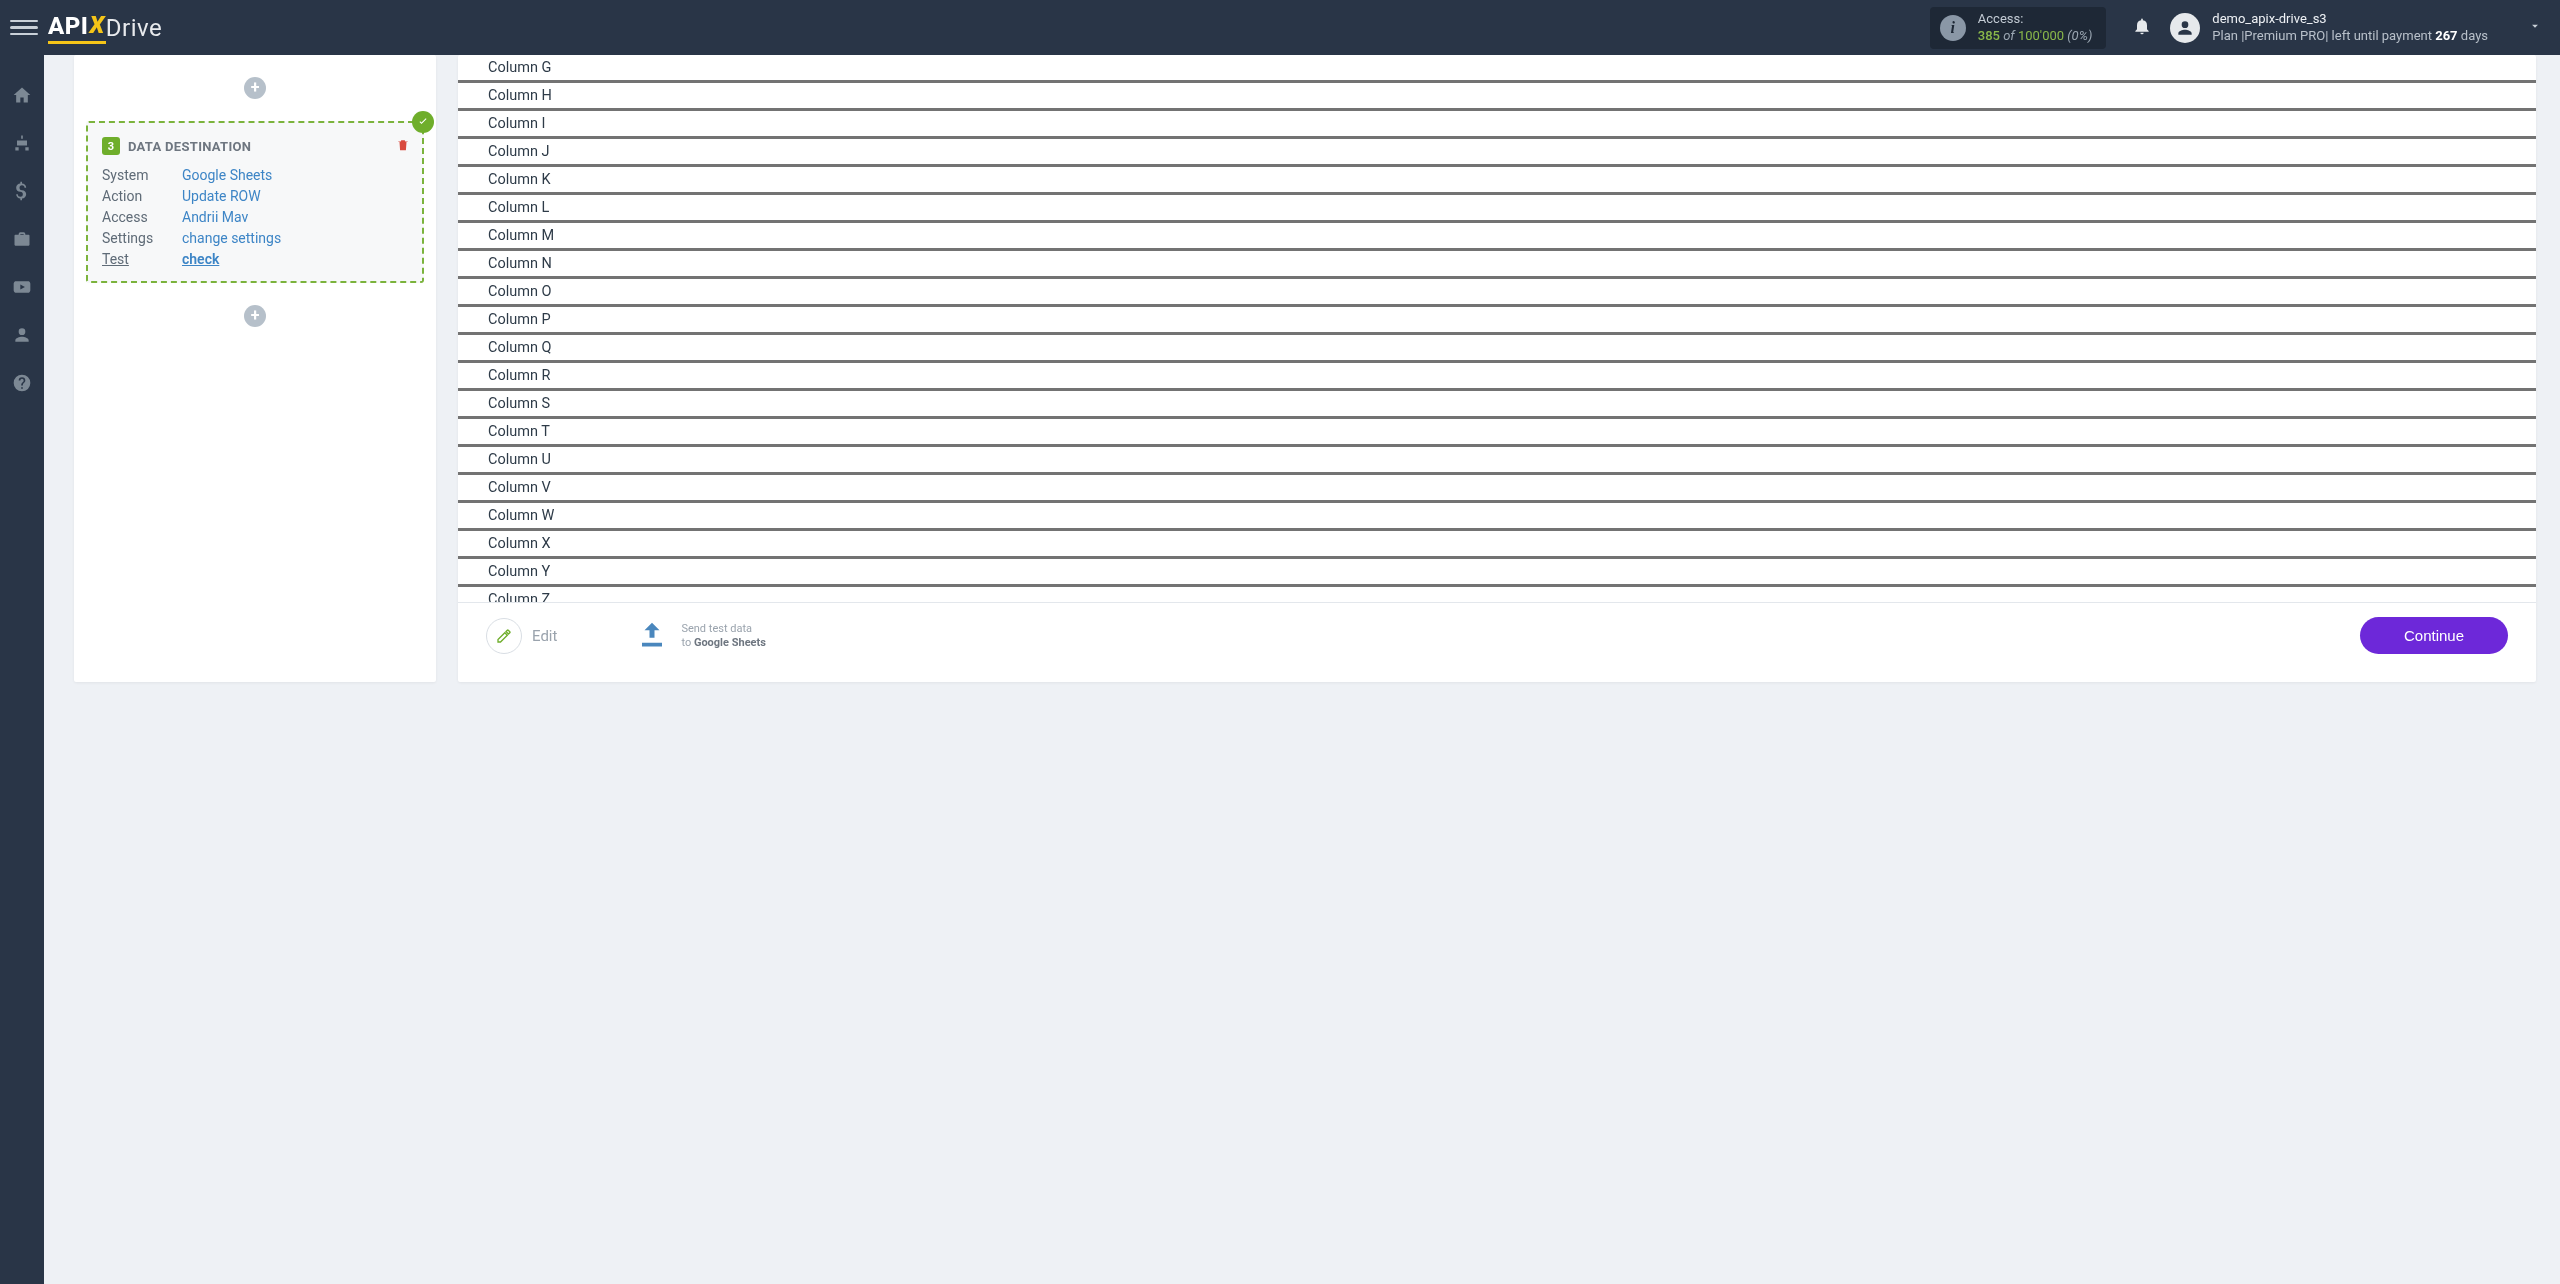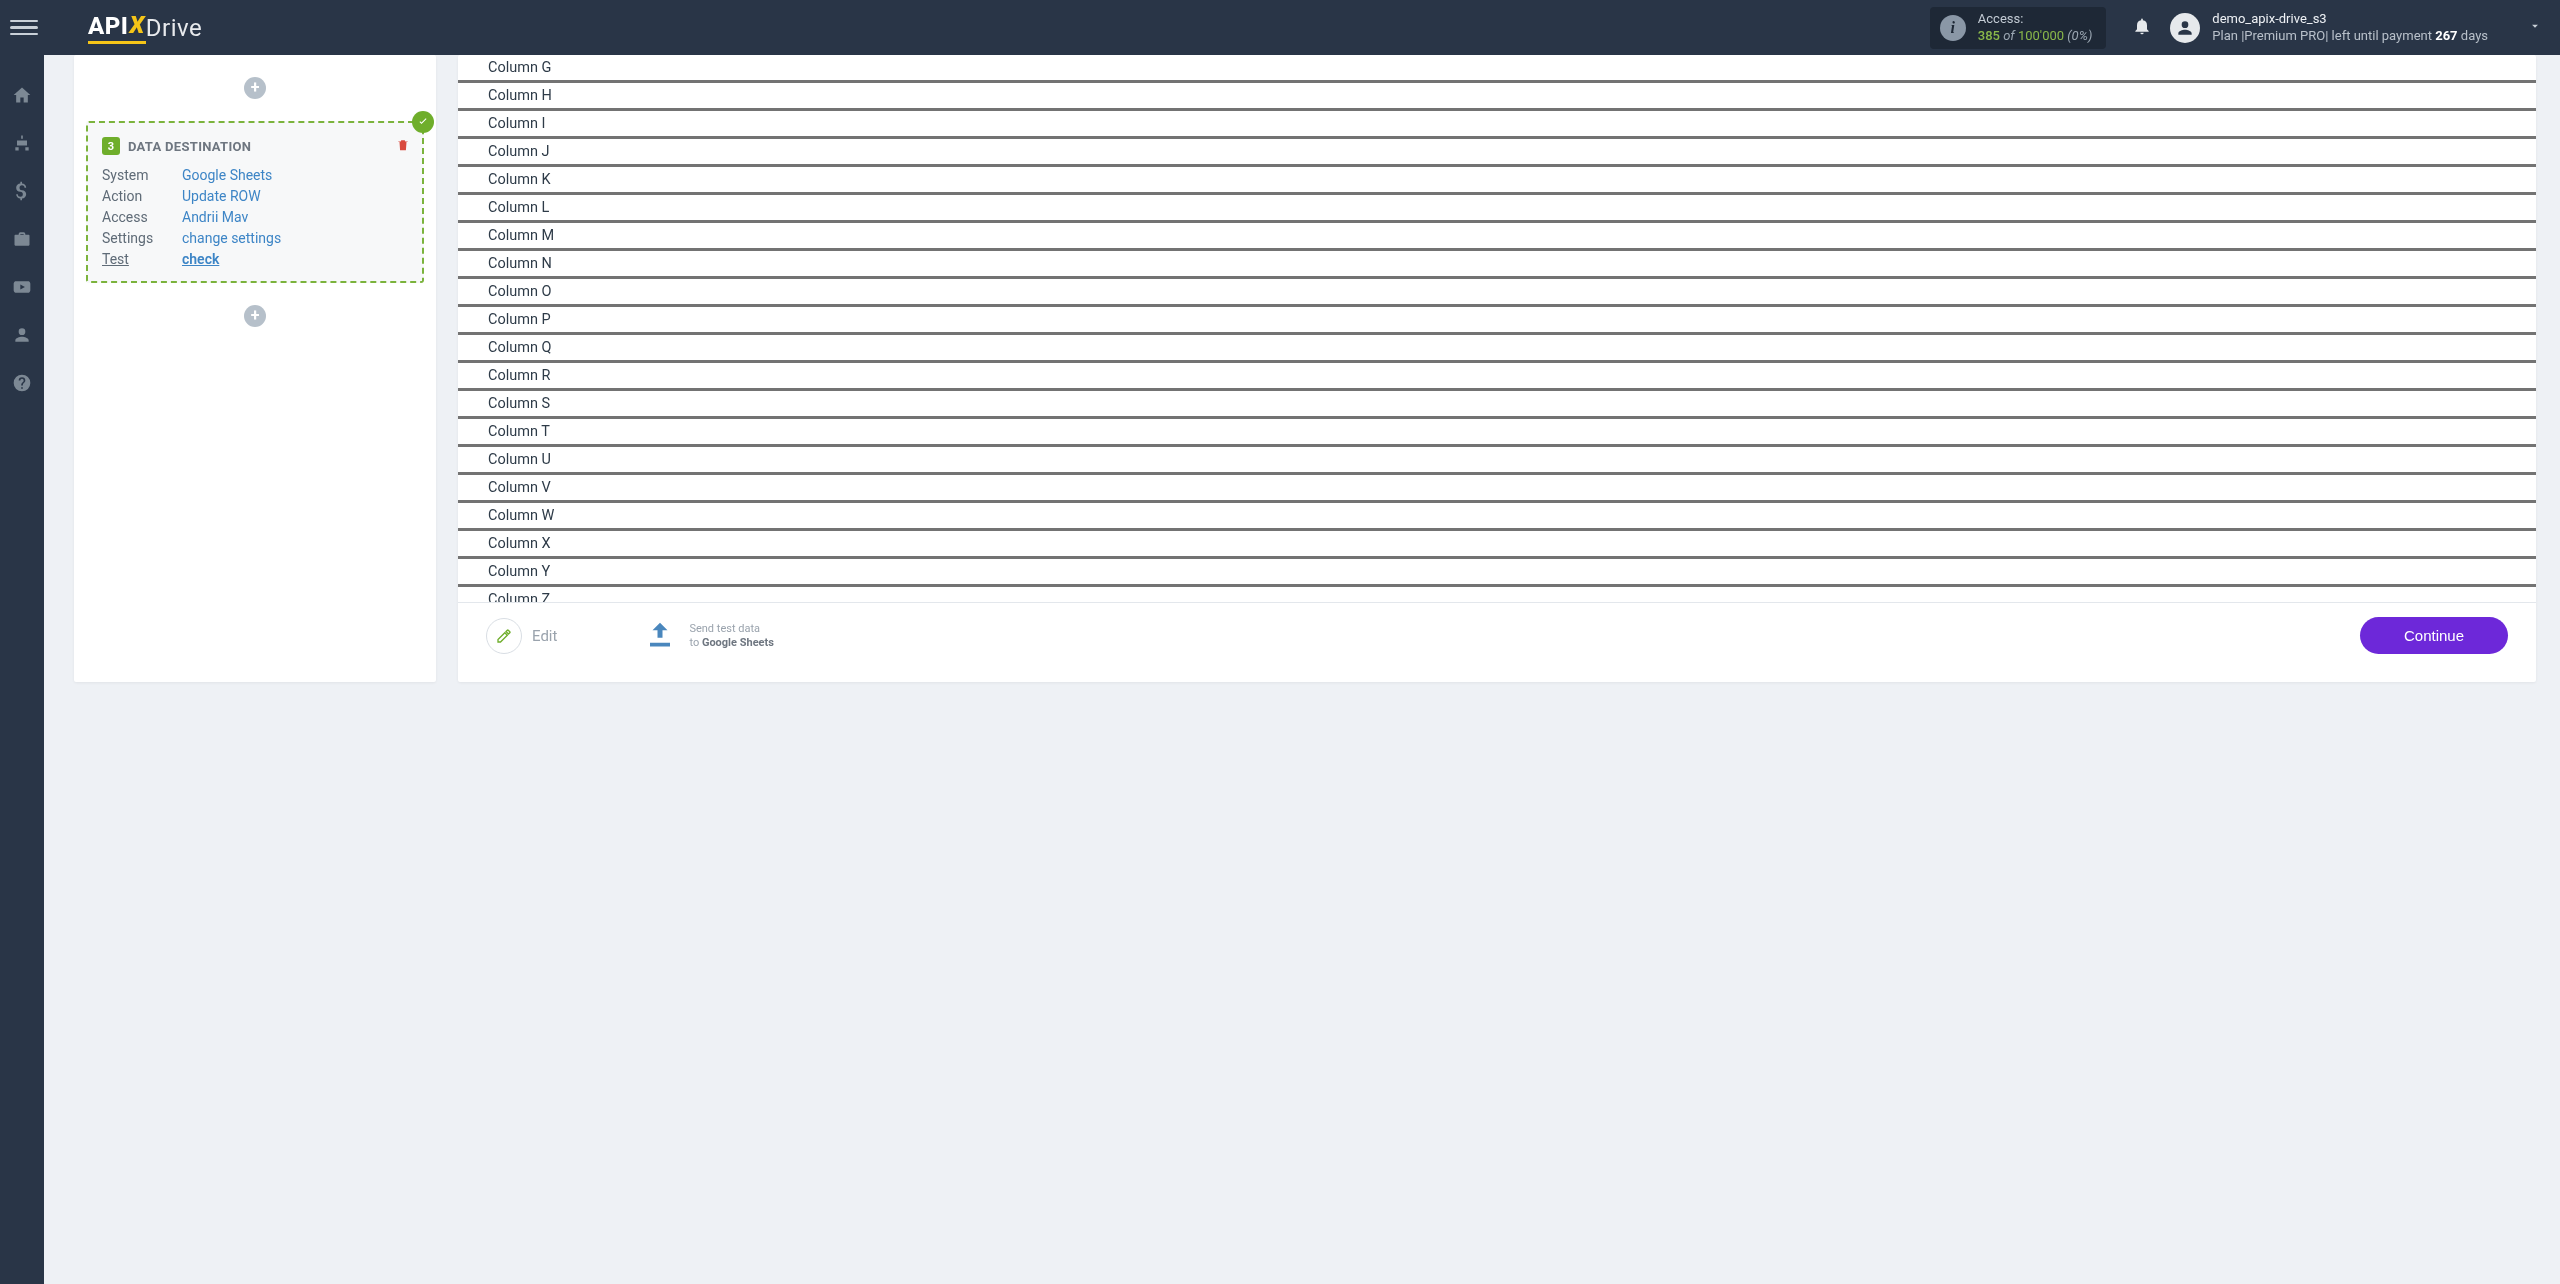--- a/index.html
+++ b/index.html
@@ -19,21 +19,21 @@
     height: 55px;
     background: #293547;
     display: flex;
     align-items: center;
     color: #fff;
     padding: 0 18px 0 10px;
     z-index: 100;
   }
   .menu-btn { width: 28px; display:flex; flex-direction:column; gap:4px; cursor:pointer; margin-right:10px;}
   .menu-btn span{ height:2.5px; background:#c9d0d8; border-radius:2px;}
-  .logo { font-size: 24px; font-weight: 800; letter-spacing:0.5px; display:flex; align-items:center;margin-left:40px;}
+  .logo { font-size: 24px; font-weight: 800; letter-spacing:0.5px; display:flex; align-items:center;}
   .logo .api { color:#fff; }
   .logo .x { color:#f5c518; font-style:italic; font-weight:900; margin:0 1px; position:relative; top:-1px;}
   .logo .drive { color:#e8eaed; font-weight:400; }
   .logo .underline { display:inline-block; border-bottom:3px solid #f5c518; padding-bottom:1px;}
   .top-spacer{flex:1;}
   .actions-box{
     background:#1e2836;
     border-radius:4px;
     padding:4px 14px 4px 10px;
     display:flex; align-items:center; gap:12px;
@@ -136,21 +136,21 @@
   .col-row{
     border-bottom:3px solid #737373;
     padding:4px 32px 4px 30px;
     font-size:14.5px;color:#2e3b48;
     min-height:27px;
     display:flex;align-items:center;
   }
   .bottom-bar{
     border-top:1px solid #e3e7ec;
     padding:14px 28px 28px;
-    display:flex;align-items:center;gap:36px;
+    display:flex;align-items:center;gap:28px;
   }
   .edit-grp{display:flex;align-items:center;gap:10px;cursor:pointer;}
   .edit-circle{width:36px;height:36px;border:1px solid #d9dee4;border-radius:50%;display:flex;align-items:center;justify-content:center;}
   .edit-circle svg{width:16px;height:16px;fill:none;stroke:#6fae2b;stroke-width:2;}
   .edit-label{color:#9aa3ad;font-size:15px;}
   .send-grp{display:flex;align-items:center;gap:12px;cursor:pointer; margin-left:50px;}
   .upload-icon svg{width:34px;height:30px;fill:#4a87bd;}
   .send-text{font-size:11px;color:#9aa3ad;line-height:1.25;}
   .send-text .strong{color:#6e7680;font-weight:700;}
   .cont-spacer{flex:1;}

